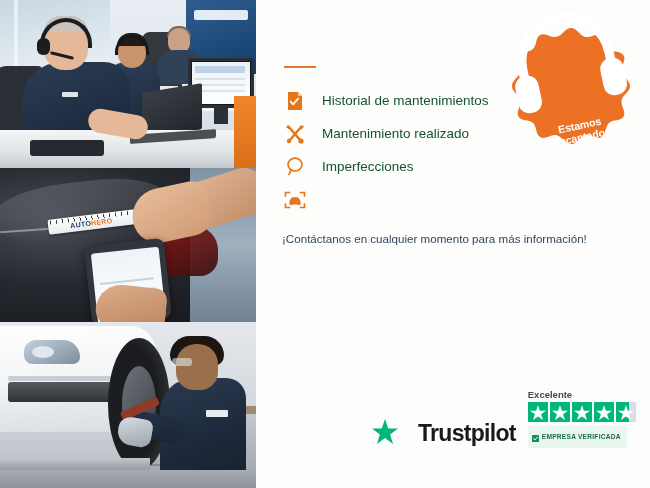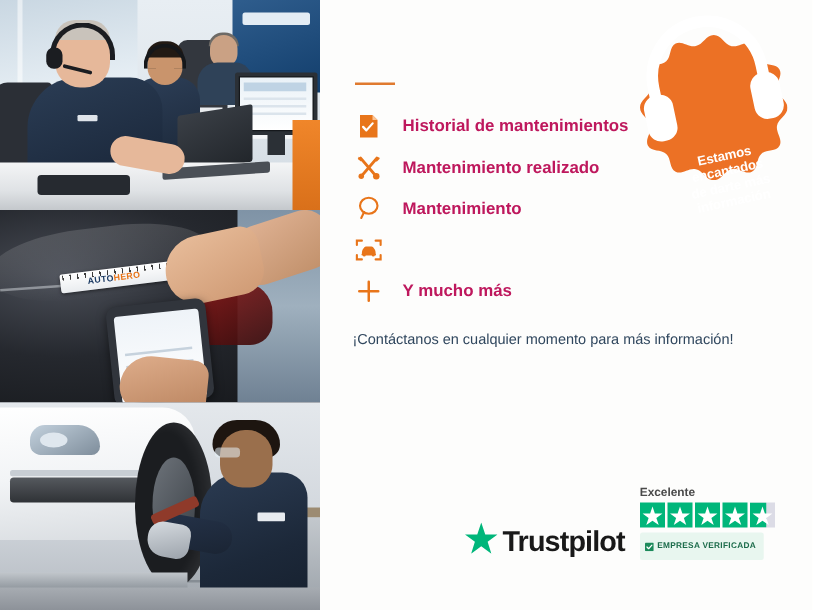--- a/index.html
+++ b/index.html
@@ -385,25 +385,24 @@
     margin-bottom: 2px;
   }
   .feature-icon {
     width: 26px; height: 26px;
     flex: 0 0 26px;
     display: flex; align-items: center; justify-content: center;
     margin-right: 14px;
   }
   .feature-icon svg { display: block; }
   .feature-label {
-    color: #be185d;
+    color: #14532d;
     font-size: 13.5px;
     line-height: 1;
     white-space: nowrap;
-    font-weight: bold;
   }
 
   
   #contact-copy {
     margin-top: 14px;
     color: #30475e;
     font-size: 11.6px;
     line-height: 1.65;
   }
   #contact-copy .cline { display: block; white-space: nowrap; }
@@ -438,21 +437,21 @@
 
   
   #trustpilot {
     position: absolute;
     left: 116px;
     bottom: 40px;
     display: flex;
     align-items: flex-end;
     gap: 12px;
   }
-  #tp-logo { display: flex; align-items: center; gap: 4px; }
+  #tp-logo { display: flex; align-items: center; gap: 20px; }
   #tp-logo-text {
     color: #191919;
     font-size: 23px;
     font-weight: bold;
     letter-spacing: -.7px;
     line-height: 1;
   }
   #tp-rating { display: flex; flex-direction: column; align-items: flex-start; }
   #tp-excelente {
     color: #4a4a4a;
@@ -606,48 +605,40 @@
         <span class="feature-label">Mantenimiento realizado</span>
       </li>
 
       <li class="feature-item">
         <span class="feature-icon">
           <svg width="21" height="21" viewBox="0 0 21 21">
             <ellipse cx="10" cy="8.6" rx="7" ry="6.4" stroke="#e8751a" stroke-width="1.7" fill="none"></ellipse>
             <path d="M6.3 13.6L4 18.4" stroke="#e8751a" stroke-width="1.7" stroke-linecap="round" fill="none"></path>
           </svg>
         </span>
-        <span class="feature-label">Mantenimiento</span>
+        <span class="feature-label">Imperfecciones</span>
       </li>
 
       <li class="feature-item">
         <span class="feature-icon">
           <svg width="22" height="20" viewBox="0 0 22 20">
             <g stroke="#e8751a" stroke-width="1.7" fill="none" stroke-linecap="round">
               <path d="M1.5 6V2.5h4"></path>
               <path d="M20.5 6V2.5h-4"></path>
               <path d="M1.5 14v3.5h4"></path>
               <path d="M20.5 14v3.5h-4"></path>
             </g>
             <path d="M5.5 12.4c0-1.6.5-2.6 1.1-3.4l.9-1.2c.3-.4.8-.6 1.3-.6h4.4c.5 0 1 .2 1.3.6l.9 1.2c.6.8 1.1 1.8 1.1 3.4v1.2H5.5z" fill="#e8751a"></path>
             <rect x="5.2" y="13" width="11.6" height="1.4" rx=".6" fill="#e8751a"></rect>
             <circle cx="7.4" cy="14" r="1.2" fill="#e8751a"></circle>
             <circle cx="14.6" cy="14" r="1.2" fill="#e8751a"></circle>
           </svg>
         </span>
       </li>
 
-      <li class="feature-item">
-        <span class="feature-icon">
-          <svg width="20" height="20" viewBox="0 0 20 20">
-            <path d="M10 2.4v15.2M2.4 10h15.2" stroke="#e8751a" stroke-width="2" stroke-linecap="round" fill="none"></path>
-          </svg>
-        </span>
-        <span class="feature-label">Y mucho más</span>
-      </li>
     </ul>
 
     <p id="contact-copy">
       <span class="cline">¡Contáctanos en cualquier momento para más información!</span>
     </p>
 
     <div id="badge">
       <svg viewBox="0 0 118 118">
         <path fill="#ec7125" d="M59 2
           c6.2 0 8.4 7.6 14.3 8.9 5.9 1.3 11-4.6 16.2-2 5.2 2.6 3.3 10.3 7.5 14.2 4.2 3.9 11.8 1.4 14.6 6.5 2.8 5.1-3 10.3-2 16.1 1 5.8 8.4 8.3 8.4 14.4 0 6.1-7.4 8.6-8.4 14.4-1 5.8 4.8 11 2 16.1-2.8 5.1-10.4 2.6-14.6 6.5-4.2 3.9-2.3 11.6-7.5 14.2-5.2 2.6-10.3-3.3-16.2-2-5.9 1.3-8.1 8.9-14.3 8.9-6.2 0-8.4-7.6-14.3-8.9-5.9-1.3-11 4.6-16.2 2-5.2-2.6-3.3-10.3-7.5-14.2-4.2-3.9-11.8-1.4-14.6-6.5-2.8-5.1 3-10.3 2-16.1C7.4 68.6 0 66.1 0 60c0-6.1 7.4-8.6 8.4-14.4 1-5.8-4.8-11-2-16.1 2.8-5.1 10.4-2.6 14.6-6.5 4.2-3.9 2.3-11.6 7.5-14.2 5.2-2.6 10.3 3.3 16.2 2C50.6 9.6 52.8 2 59 2z"></path>

